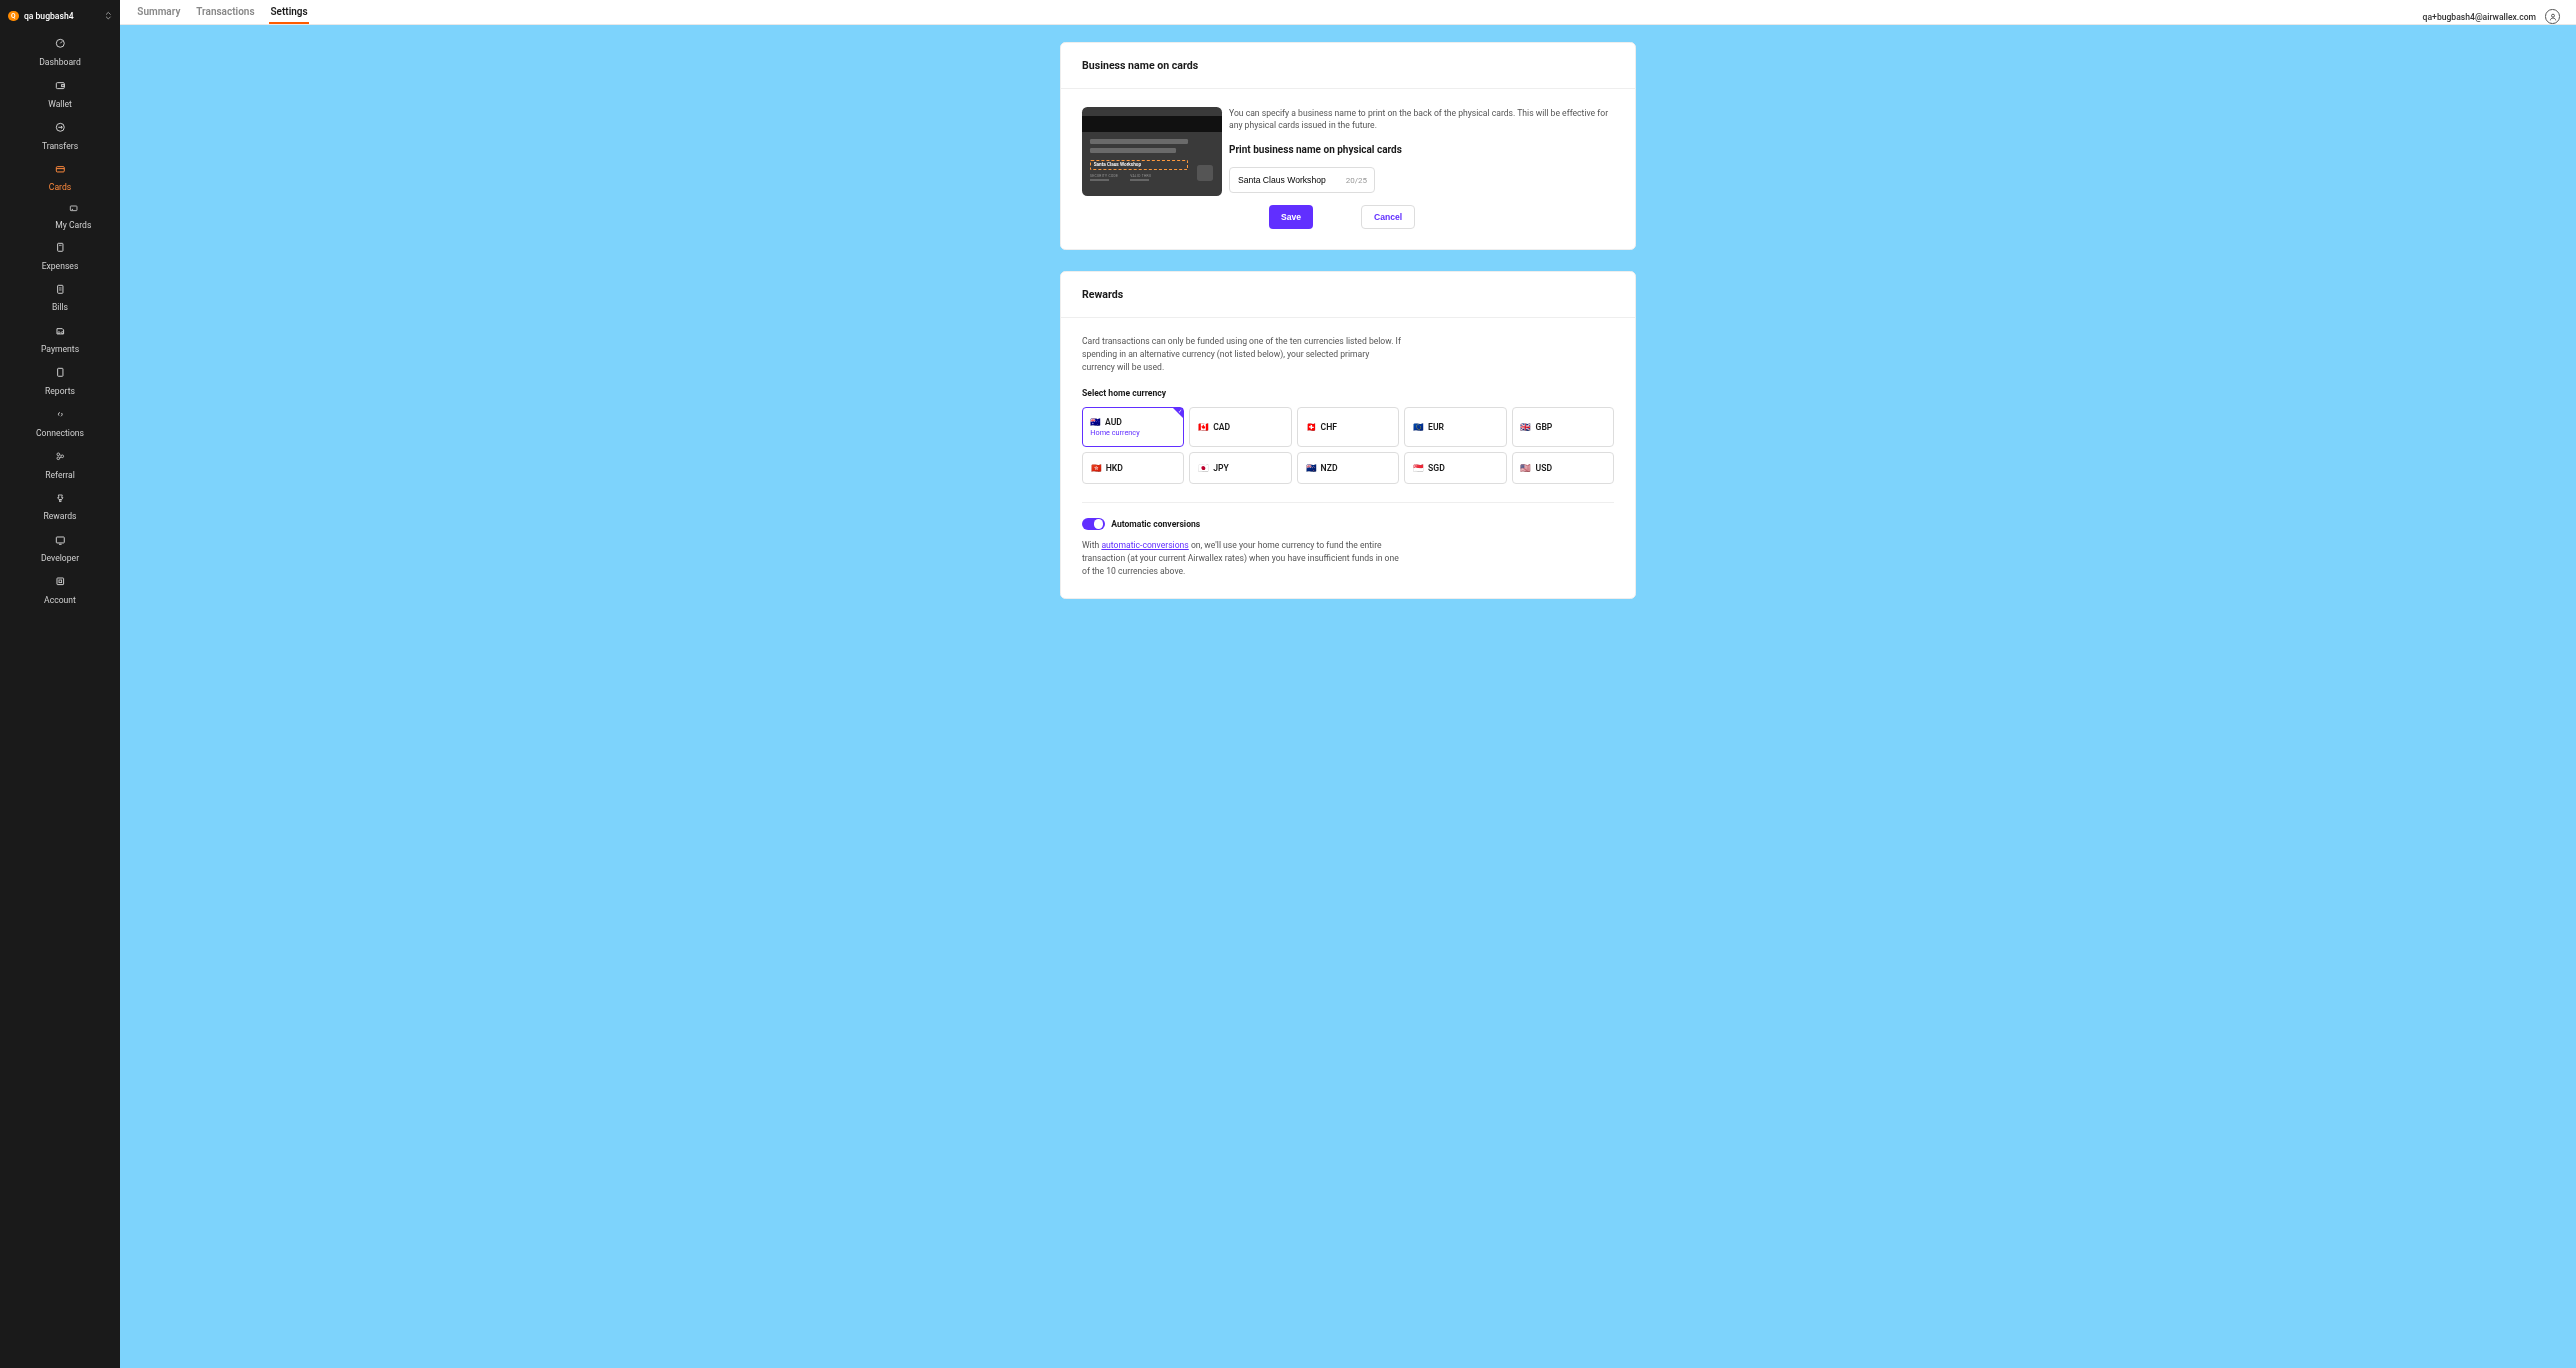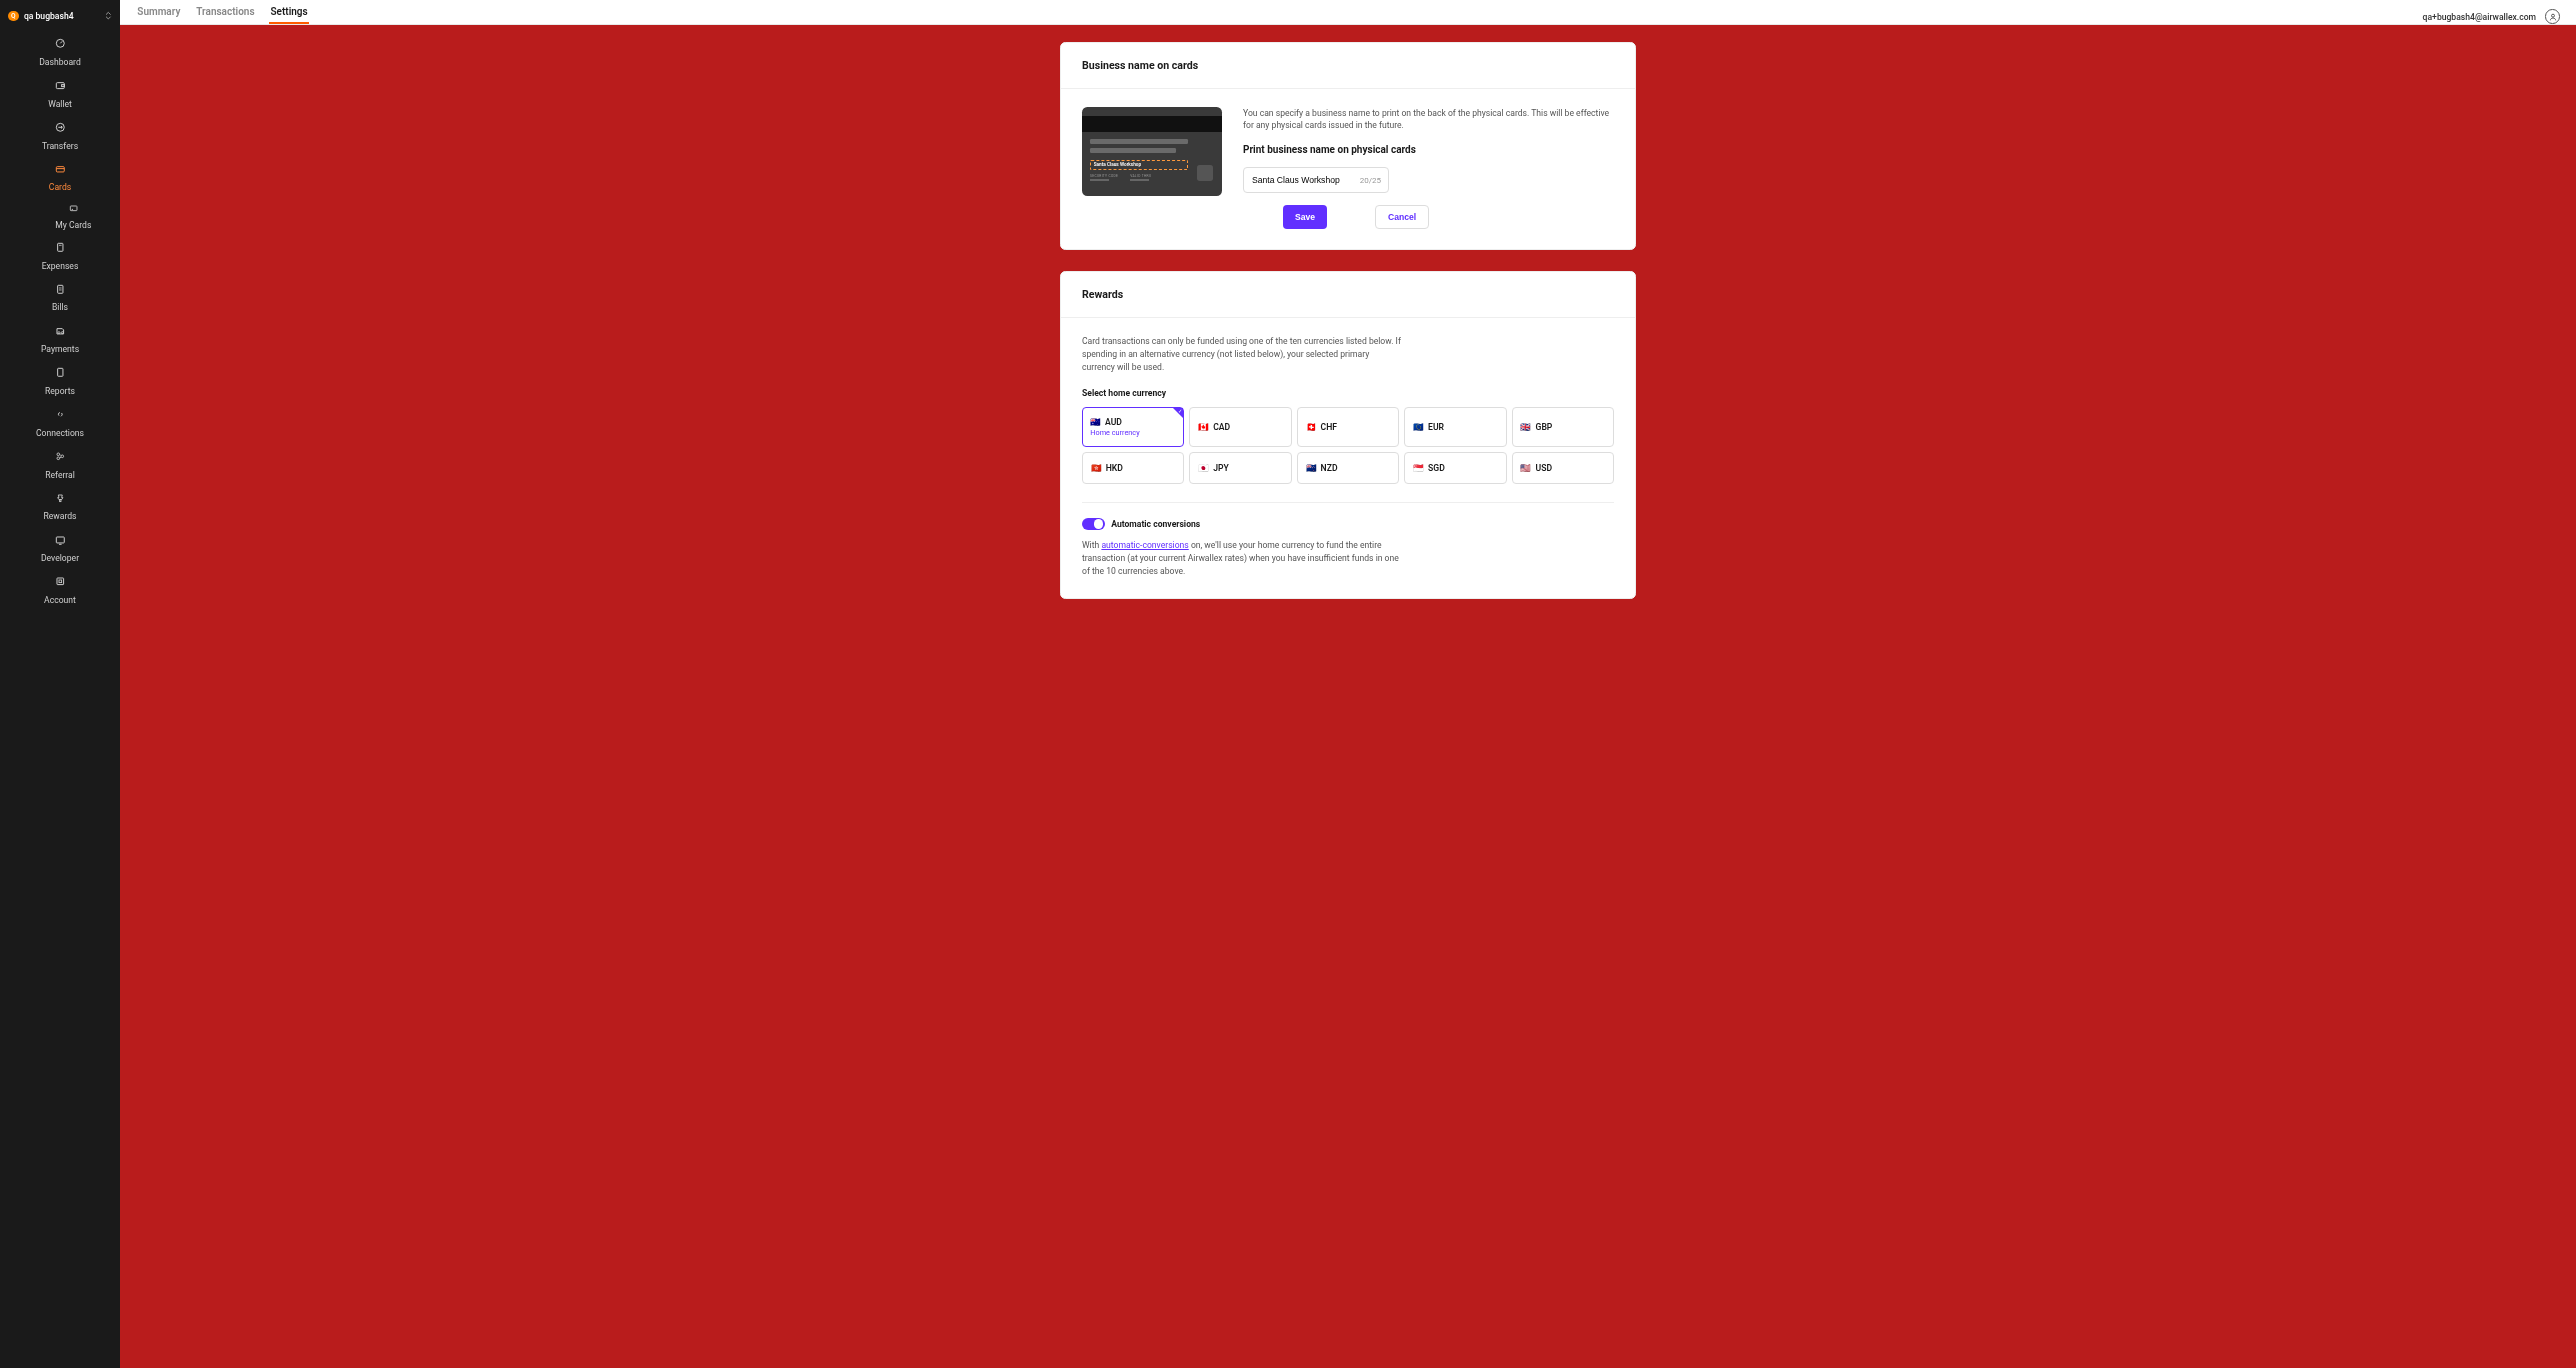--- a/index.html
+++ b/index.html
@@ -24,27 +24,27 @@
     
     .main { flex: 1; display: flex; flex-direction: column; }
     .topbar { display: flex; align-items: flex-end; justify-content: space-between; padding: 0 16px; border-bottom: 0.7px solid #e8e8e8; height: 25px; }
     .tabs { display: flex; gap: 13.3px; height: 100%; }
     .tab { display: flex; align-items: center; font-size: 10px; font-weight: 600; color: #888; cursor: pointer; border-bottom: 2px solid transparent; padding: 0 1.3px; }
     .tab.active { color: #1a1a1a; border-bottom-color: #ff5c00; }
     .user-area { display: flex; align-items: center; gap: 9.3px; }
     .user-email { font-size: 8.6px; color: #333; font-weight: 500; }
     .avatar-icon { width: 14.6px; height: 14.6px; border-radius: 50%; border: 1.3px solid #555; display: flex; align-items: center; justify-content: center; }
     
-    .content { flex: 1; background: #b91c1c; padding: 17.3px 0 26.6px; display: flex; flex-direction: column; align-items: center; gap: 21px; }
+    .content { flex: 1; background: #7dd3fc; padding: 17.3px 0 26.6px; display: flex; flex-direction: column; align-items: center; gap: 21px; }
     .card { width: 576px; background: #fff; border: 0.7px solid #eee; border-radius: 5.3px; }
     .card-header { padding: 16px 21px; border-bottom: 0.7px solid #eee; font-size: 10.6px; font-weight: 700; }
     .card-body { padding: 17.3px 21px 20px; }
     
     
-    .bn-row { display: flex; gap: 21px; }
+    .bn-row { display: flex; gap: 7px; }
     .card-preview { width: 140px; height: 89px; background: #3a3a3a; border-radius: 5.3px; position: relative; overflow: hidden; flex-shrink: 0; }
     .card-stripe { position: absolute; top: 9.3px; left: 0; right: 0; height: 16px; background: #111; }
     .card-bars { position: absolute; top: 32px; left: 8px; display: flex; flex-direction: column; gap: 4px; }
     .card-bar { height: 5.3px; background: #6a6a6a; border-radius: 1.3px; }
     .card-bar.b1 { width: 98px; }
     .card-bar.b2 { width: 86px; }
     .card-name-box { position: absolute; top: 53px; left: 8px; width: 98px; height: 10.6px; border: 0.7px dashed #ff9a3d; border-radius: 1.3px; display: flex; align-items: center; padding: 0 2.7px; }
     .card-name-text { font-size: 4.7px; color: #fff; font-weight: 600; }
     .card-labels { position: absolute; bottom: 14.6px; left: 8px; display: flex; gap: 12px; }
     .card-label { font-size: 3.3px; color: #999; letter-spacing: 0.3px; display: flex; flex-direction: column; gap: 1.3px; }

